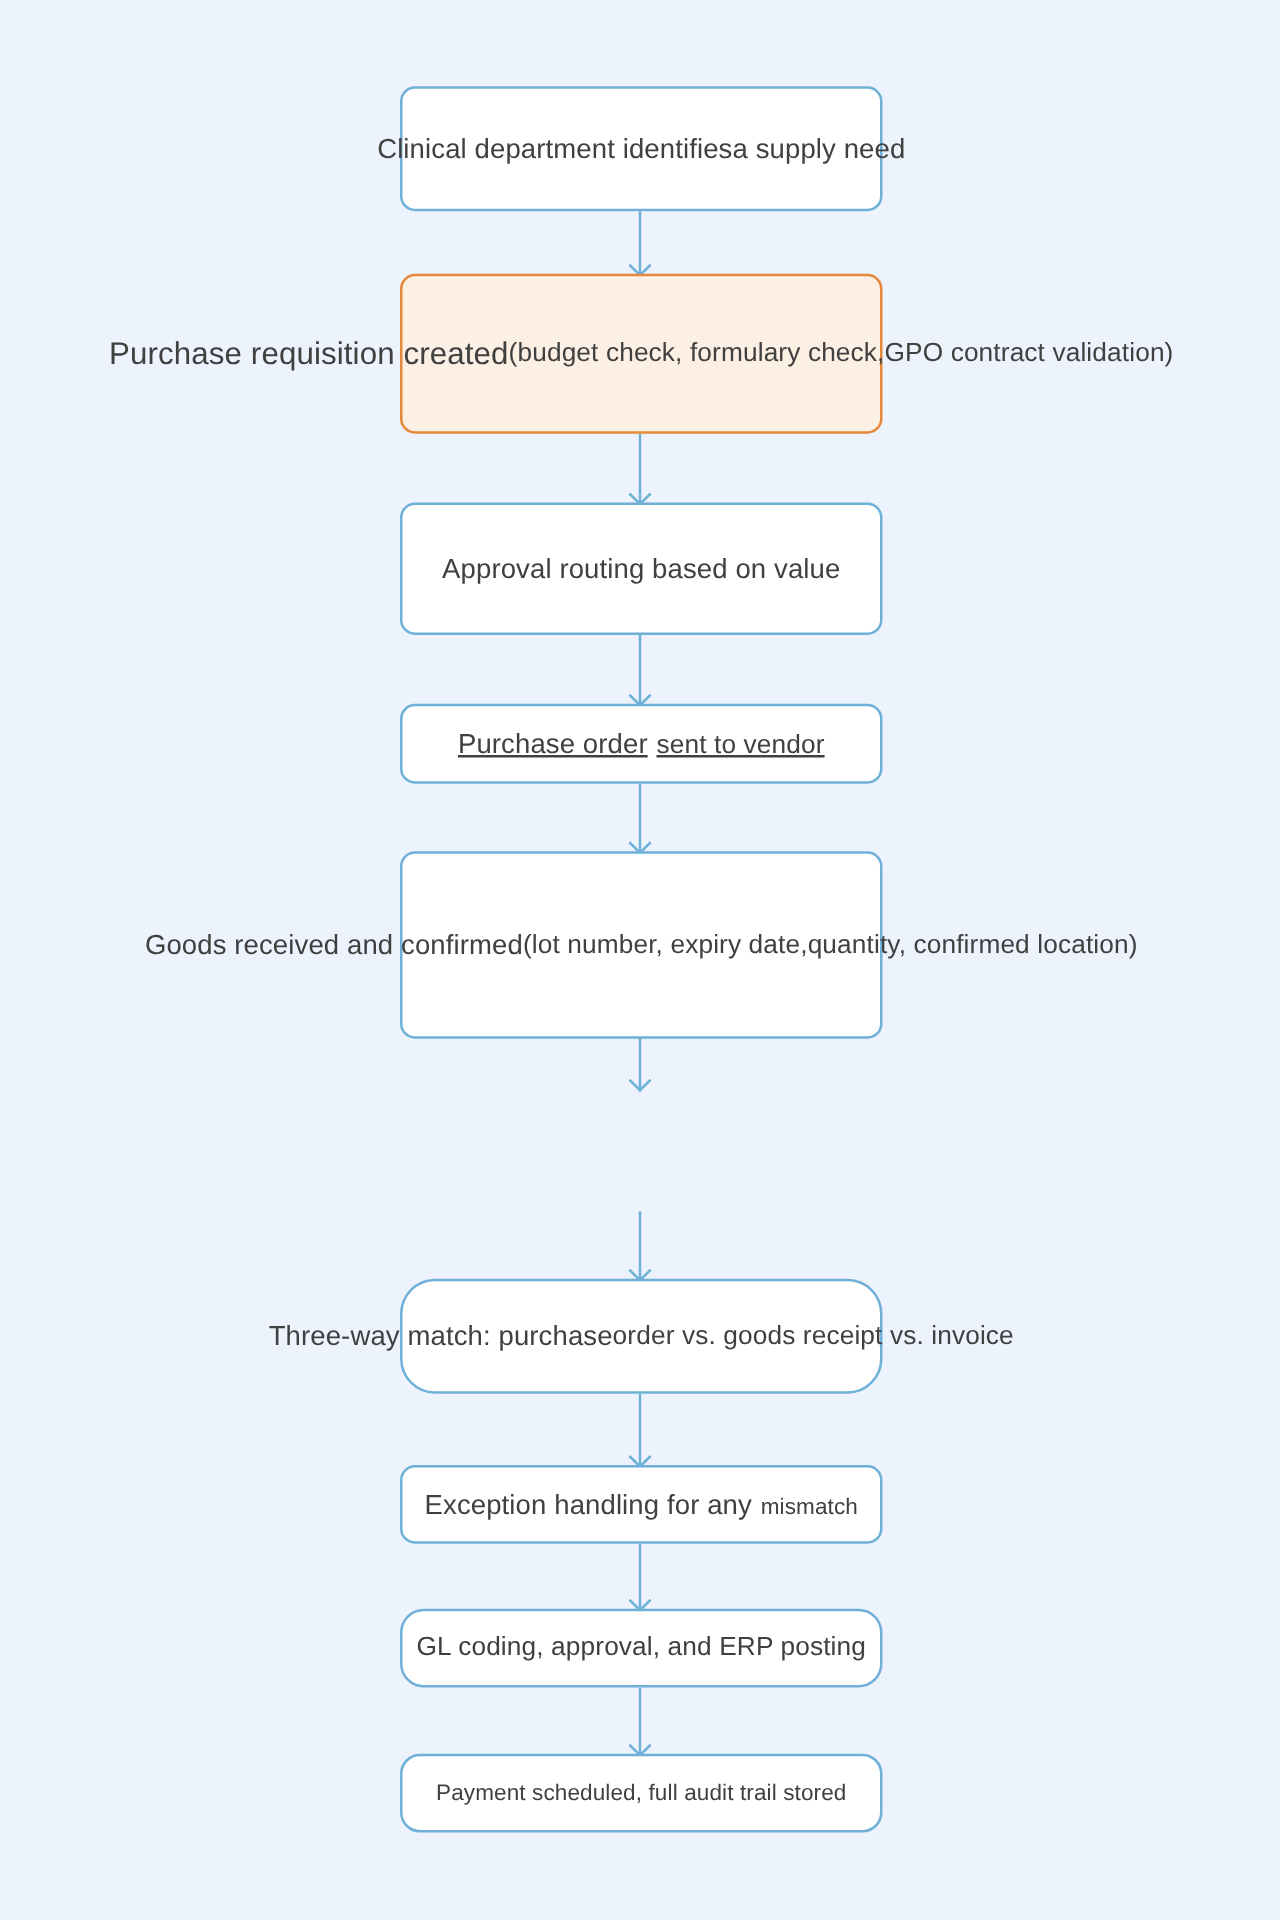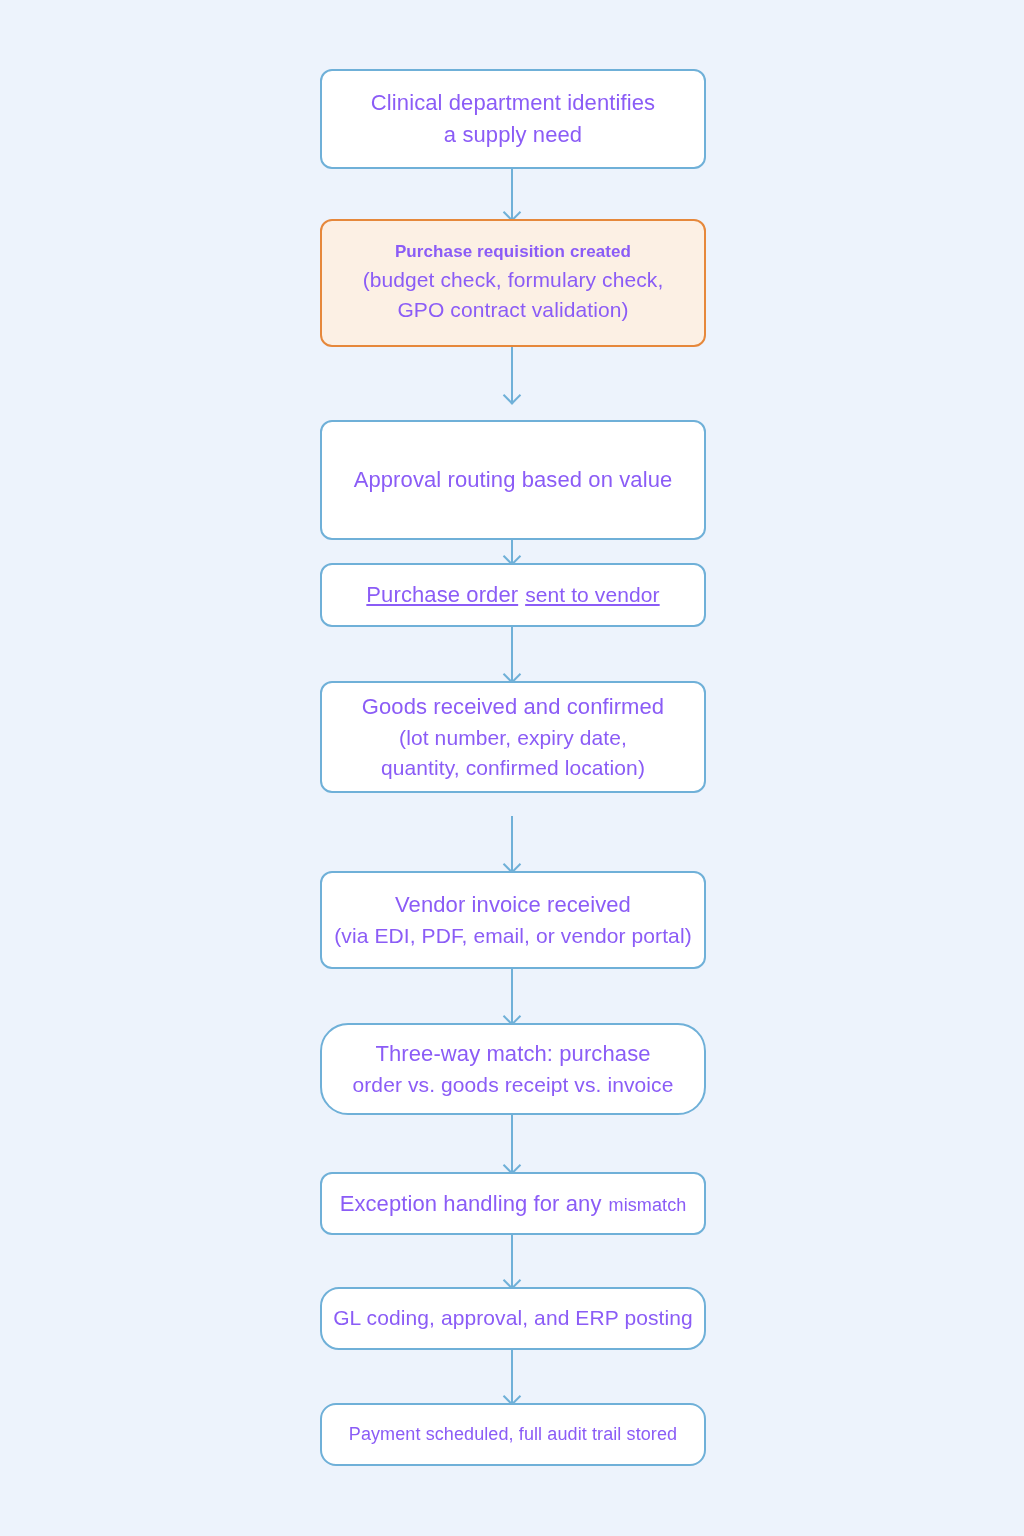--- a/index.html
+++ b/index.html
@@ -21,43 +21,43 @@
   }
 
   .node {
     position: absolute;
     left: 320px;
     width: 386px;
     box-sizing: border-box;
     border: 2px solid #6fb0d8;
     border-radius: 12px;
     background: #ffffff;
-    color: #8b5cf6;
+    color: #404040;
     display: flex;
-    flex-direction: column;
+    flex-direction: row;
     align-items: center;
     justify-content: center;
     text-align: center;
     padding: 6px 10px;
   }
 
   .node.highlight {
     background: #fcf0e4;
     border-color: #e6883b;
   }
 
   .line {
     font-size: 21px;
     line-height: 1.45;
     letter-spacing: 0.1px;
     white-space: nowrap;
   }
 
   .line.big     { font-size: 22px; }
-  .line.bold    { font-weight: bold; font-size: 17px; }
+  .line.bold    { font-weight: normal; font-size: 25px; }
   .line.small   { font-size: 18px; }
   .line.tiny    { font-size: 18px; }
 
   .inline-row {
     display: flex;
     align-items: baseline;
     justify-content: center;
     gap: 7px;
     white-space: nowrap;
   }
@@ -99,37 +99,33 @@
     <div class="arrow" style="top: 1350px; height: 53px;"></div>
     <div class="node" style="top: 69px; height: 100px;">
       <div class="line big">Clinical department identifies</div>
       <div class="line big">a supply need</div>
     </div>
     <div class="node highlight" style="top: 219px; height: 128px;">
       <div class="line bold">Purchase requisition created</div>
       <div class="line ">(budget check, formulary check,</div>
       <div class="line ">GPO contract validation)</div>
     </div>
-    <div class="node" style="top: 420px; height: 120px;">
+    <div class="node" style="top: 402px; height: 106px;">
       <div class="line big">Approval routing based on value</div>
     </div>
     <div class="node" style="top: 563px; height: 64px; text-decoration: underline;">
       <div class="inline-row">
         <span class="line big">Purchase order</span>
         <span class="line ">sent to vendor</span>
       </div>
     </div>
-    <div class="node" style="top: 681px; height: 112px;">
+    <div class="node" style="top: 681px; height: 150px;">
       <div class="line big">Goods received and confirmed</div>
       <div class="line ">(lot number, expiry date,</div>
       <div class="line ">quantity, confirmed location)</div>
-    </div>
-    <div class="node" style="top: 871px; height: 98px;">
-      <div class="line big">Vendor invoice received</div>
-      <div class="line ">(via EDI, PDF, email, or vendor portal)</div>
     </div>
     <div class="node" style="top: 1023px; height: 92px; border-radius: 28px;">
       <div class="line big">Three-way match: purchase</div>
       <div class="line ">order vs. goods receipt vs. invoice</div>
     </div>
     <div class="node" style="top: 1172px; height: 63px;">
       <div class="inline-row">
         <span class="line big">Exception handling for any</span>
         <span class="line tiny">mismatch</span>
       </div>

